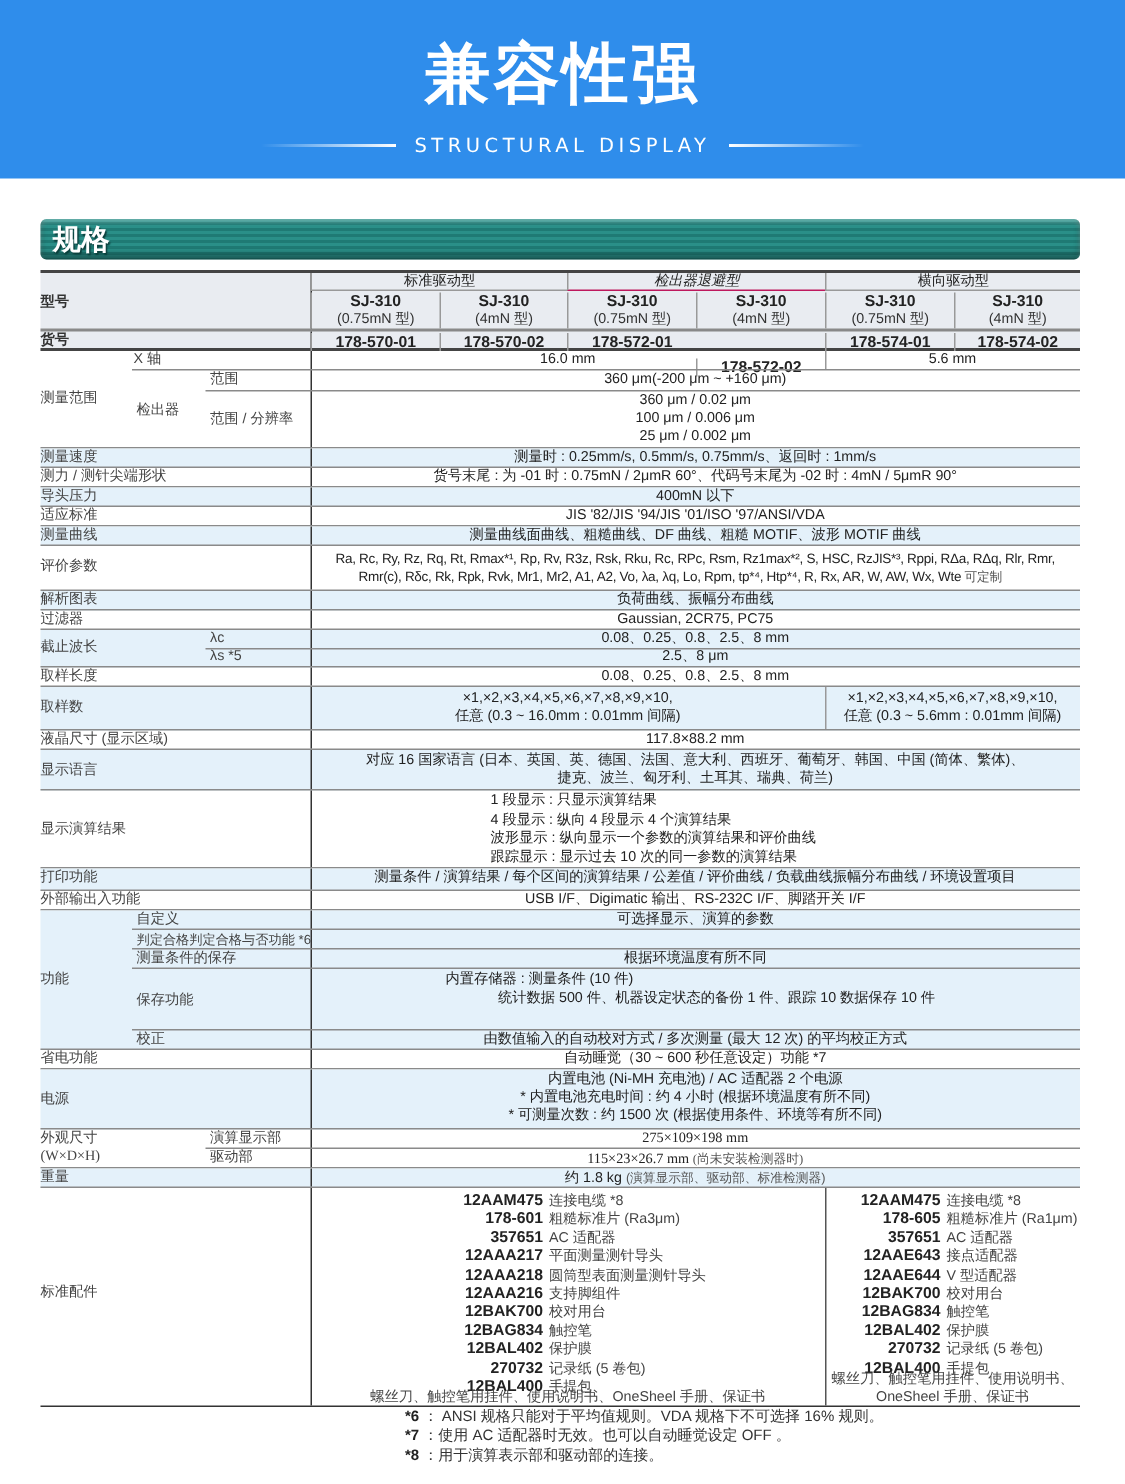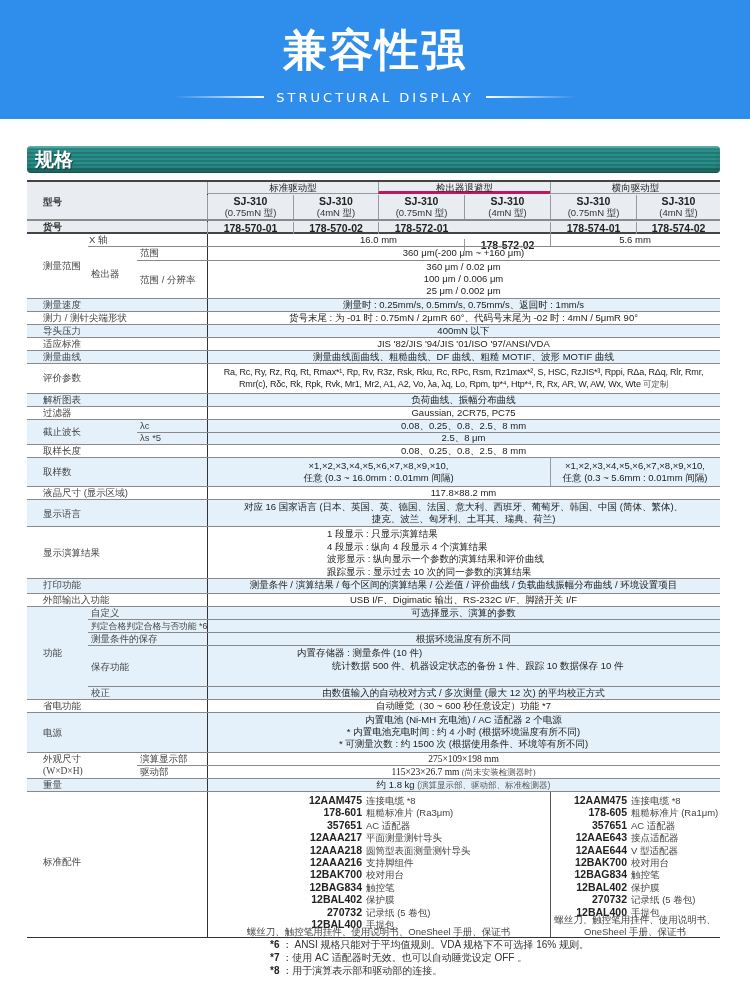--- a/index.html
+++ b/index.html
@@ -17,21 +17,21 @@
   .section-band { position: absolute; left: 27px; top: 146px; width: 693px; height: 27px; border-radius: 4px;
     background: repeating-linear-gradient(to bottom, #2a8f88 0px, #2a8f88 2px, #1f7a74 2px, #1f7a74 4px);
     box-shadow: inset 0 -4px 4px rgba(0,0,0,0.35), inset 0 2px 3px rgba(255,255,255,0.3); }
   .section-title { position: absolute; left: 8px; top: 1px; color: #fff; font-size: 19px; font-weight: bold;
     font-family: "DejaVu Sans", sans-serif; text-shadow: 1px 1px 1px #0b3d3a; }
 
   .spec { position: absolute; left: 27px; top: 180px; width: 693px; font-size: 9.5px; line-height: 12.5px; }
   .row { position: relative; width: 693px; border-bottom: 1px solid #8a8a8a; }
   .row.blue { background: #e4f1fa; }
   .row.gray { background: #e9ecf1; }
-  .lab { position: absolute; left: 16px; color: #444; font-size: 9.5px; white-space: nowrap; }
+  .lab { position: absolute; left: 0; color: #444; font-size: 9.5px; white-space: nowrap; }
   .val { position: absolute; left: 180px; right: 0; text-align: center; color: #222; white-space: nowrap; }
   .vsep { position: absolute; left: 180px; top: 0; bottom: 0; width: 1px; background: #333; }
   .sublab { position: absolute; color: #444; white-space: nowrap; text-align: right; }
   .b { font-weight: bold; }
   .small { font-size: 8.5px; color: #555; }
 
   .hdr-cell { position: absolute; text-align: center; border-left: 1px solid #999; }
   .hdr-model { font-weight: bold; font-size: 10.5px; line-height: 12px; }
   .hdr-sub { font-size: 9.5px; color: #333; line-height: 12px; }
 
@@ -58,21 +58,21 @@
 <div class="section-band">
   <div class="section-title">规格</div>
 </div>
 
 <div class="spec">
 
   <div class="row gray" style="height:40px;border-top:2px solid #444;">
     <div class="lab b" style="top:14px;color:#333;">型号</div>
     <div class="vsep"></div>
     <div class="hdr-cell" style="left:180px;width:171px;top:0;height:12px;border-bottom:1px solid #999;">标准驱动型</div>
-    <div class="hdr-cell" style="left:351px;width:172px;top:0;height:12px;border-bottom:3px solid #be185d;">检出器退避型</div>
+    <div class="hdr-cell" style="left:351px;width:172px;top:0;height:12px;border-bottom:1px solid #be185d;font-style:italic;">检出器退避型</div>
     <div class="hdr-cell" style="left:523px;width:170px;top:0;height:12px;border-bottom:1px solid #999;">横向驱动型</div>
 
     <div class="hdr-cell" style="left:180px;width:86px;top:13px;">
         <div class="hdr-model">SJ-310</div>
         <div class="hdr-sub">(0.75mN 型)</div>
       </div>
     <div class="hdr-cell" style="left:266px;width:85px;top:13px;">
         <div class="hdr-model">SJ-310</div>
         <div class="hdr-sub">(4mN 型)</div>
       </div>

